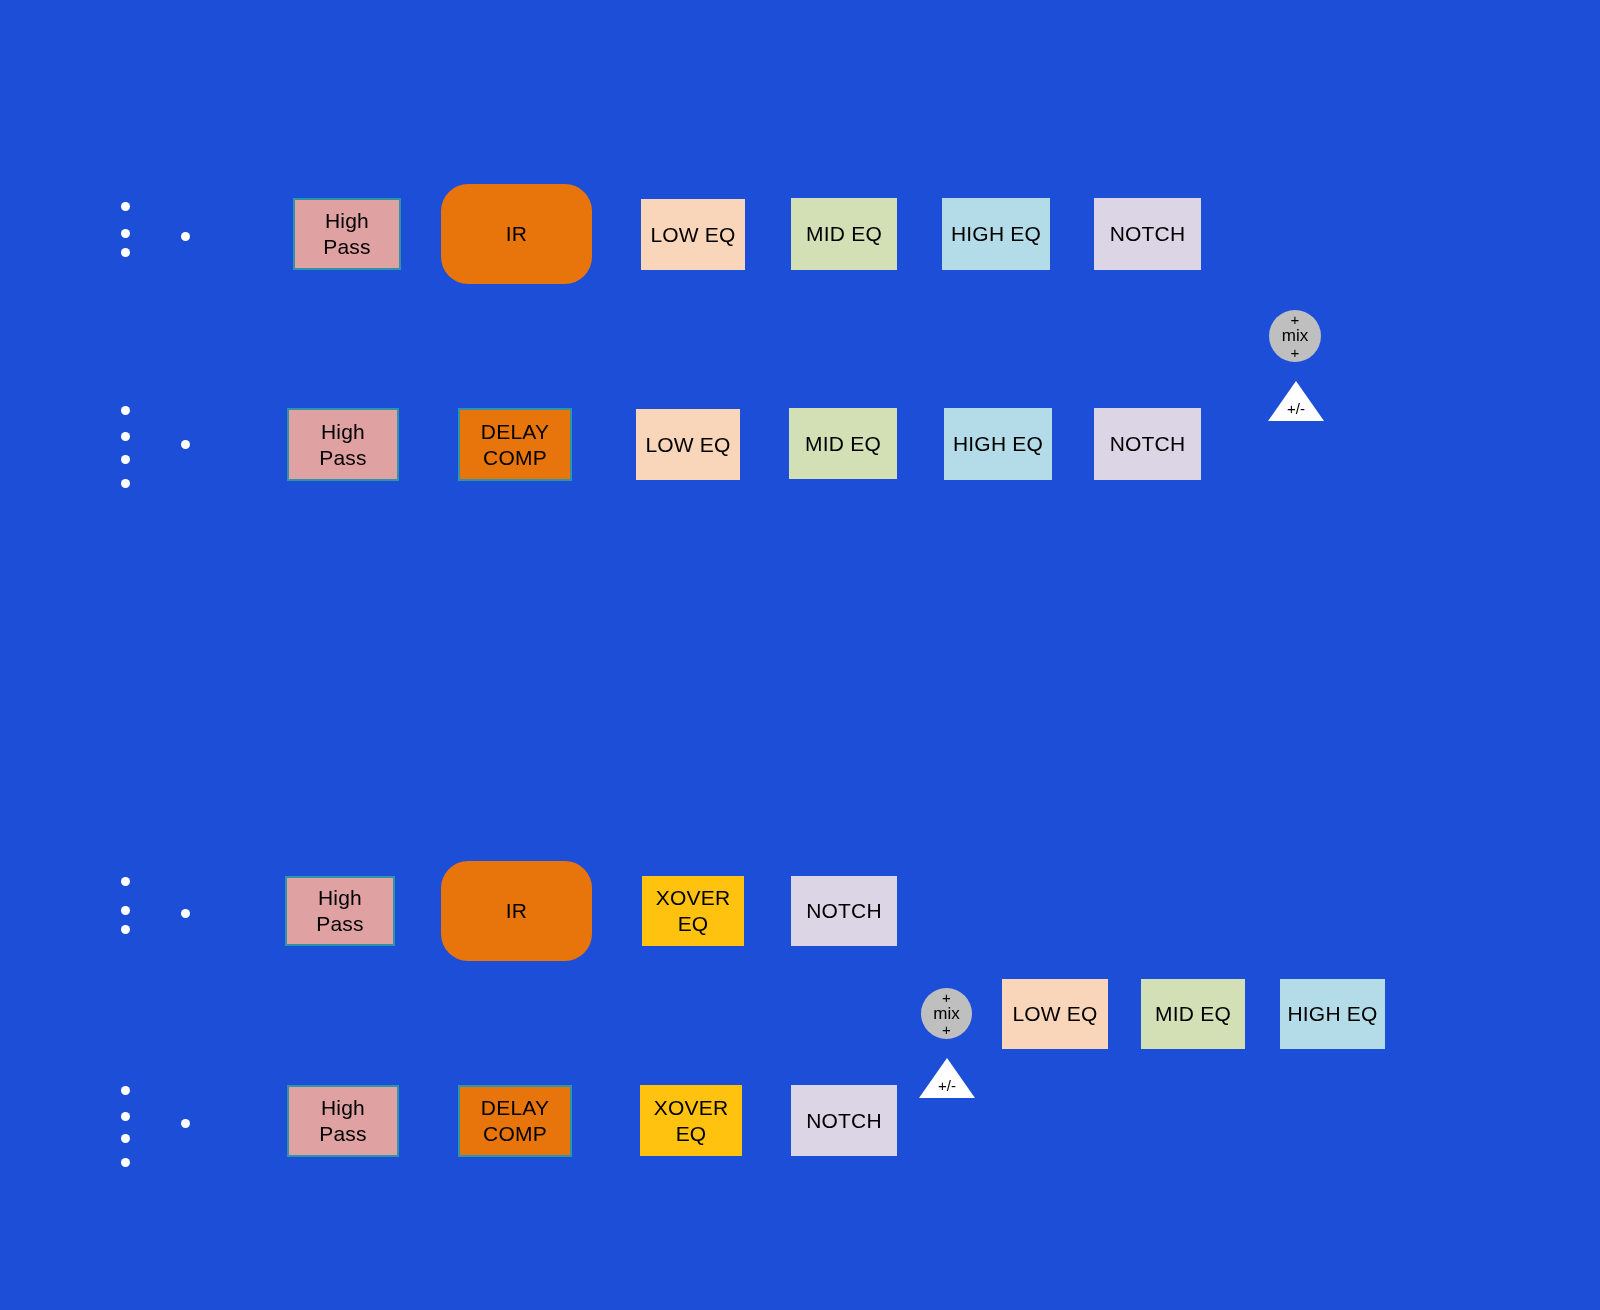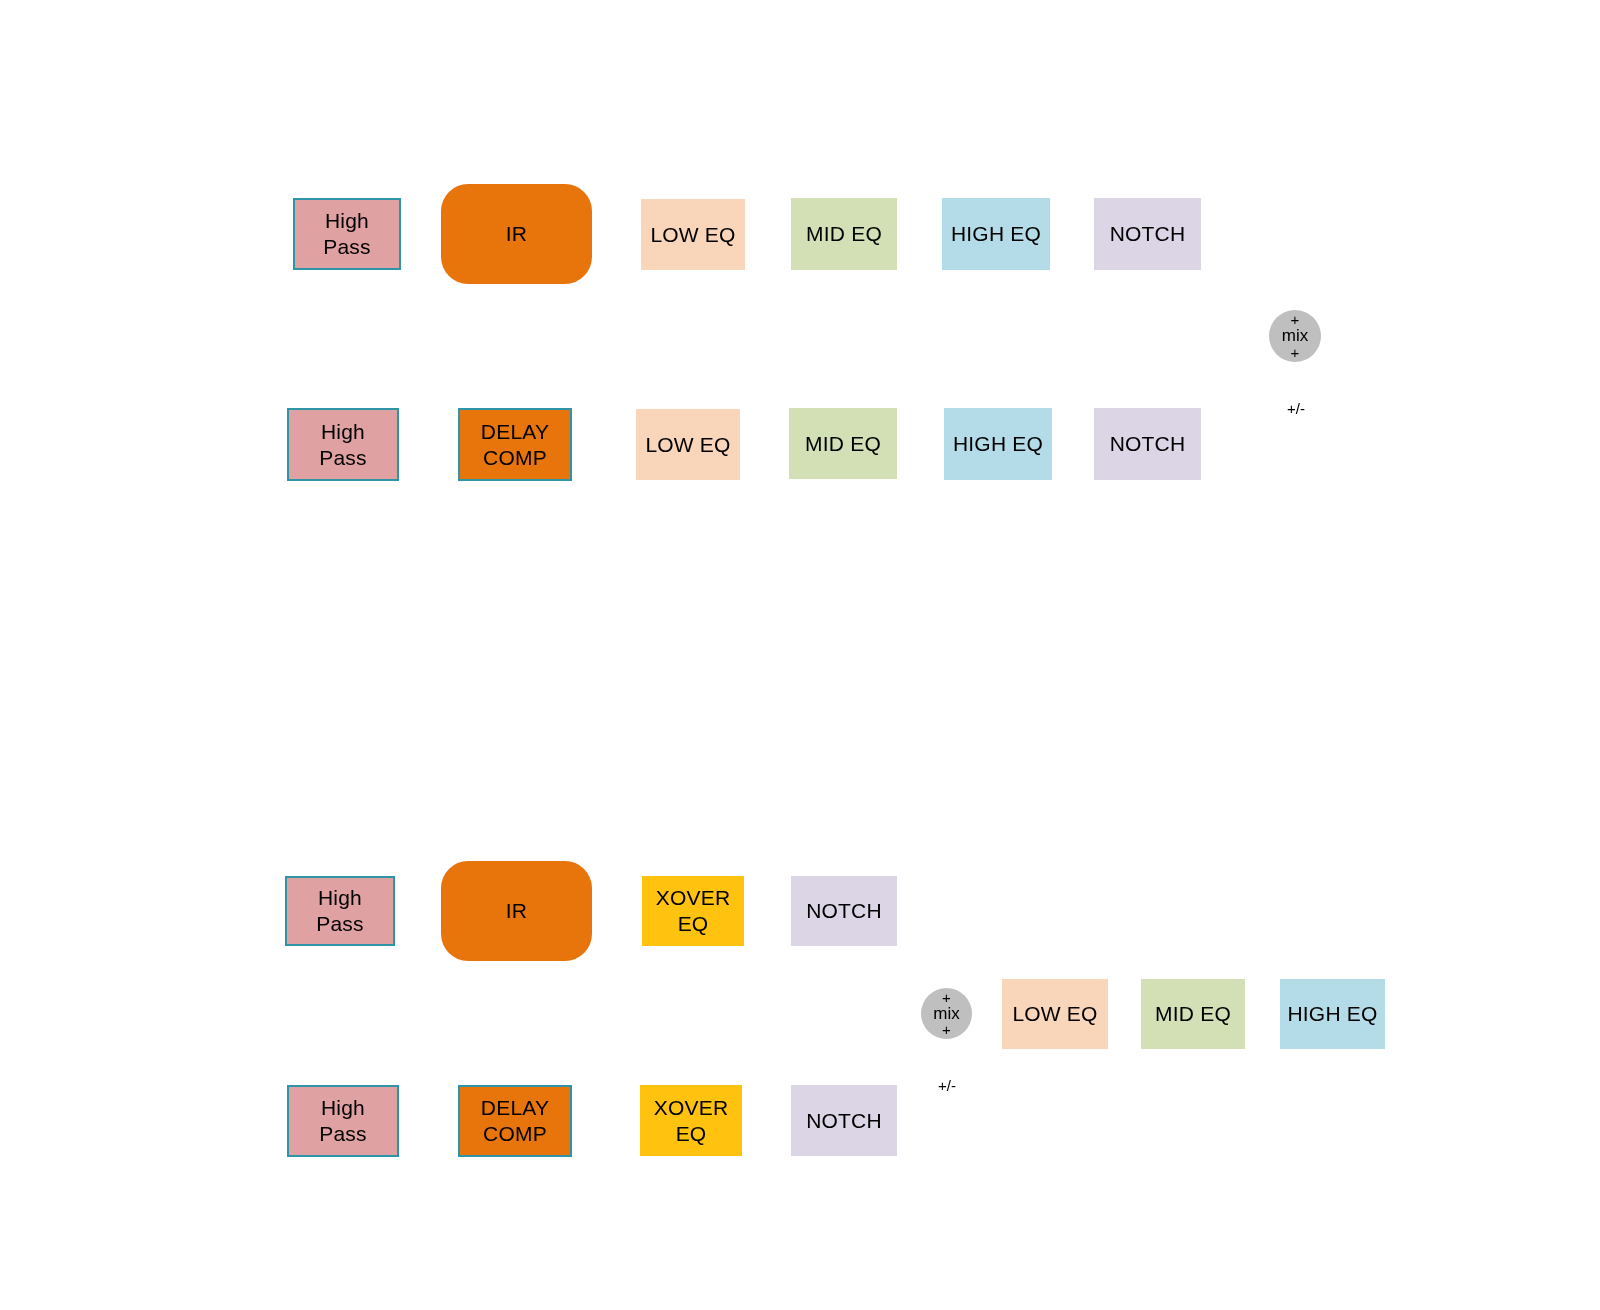--- a/index.html
+++ b/index.html
@@ -4,21 +4,21 @@
 <style>
   html, body {
     margin: 0;
     padding: 0;
     background: #000000;
   }
   #canvas {
     position: relative;
     width: 1600px;
     height: 1310px;
-    background: #ffffff;
+    background: #1d4ed8;
     font-family: "Liberation Sans", sans-serif;
     overflow: hidden;
   }
 
   
   .block {
     position: absolute;
     box-sizing: border-box;
     display: flex;
     align-items: center;

